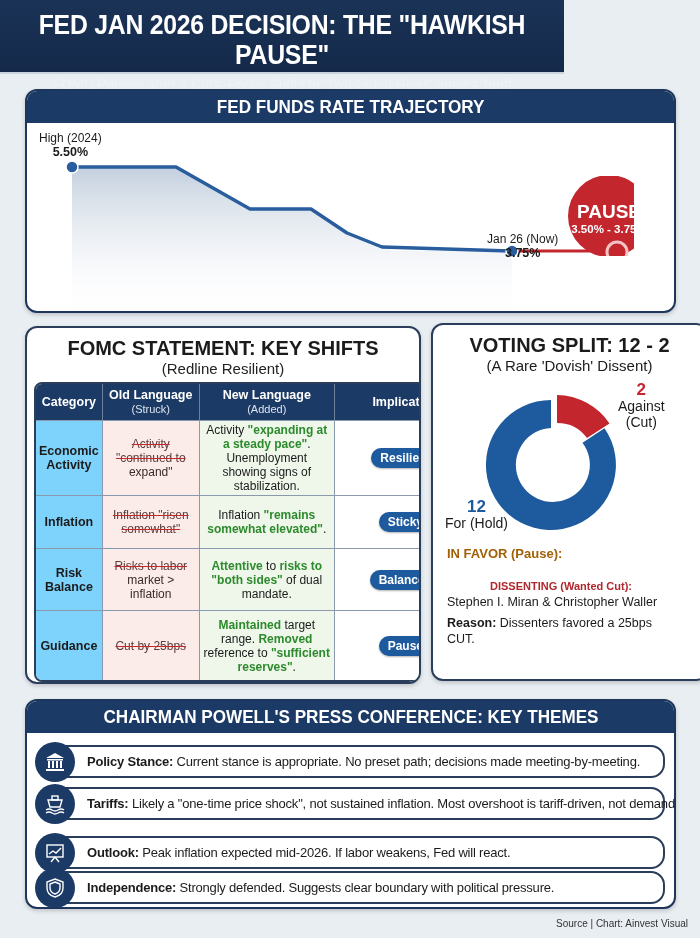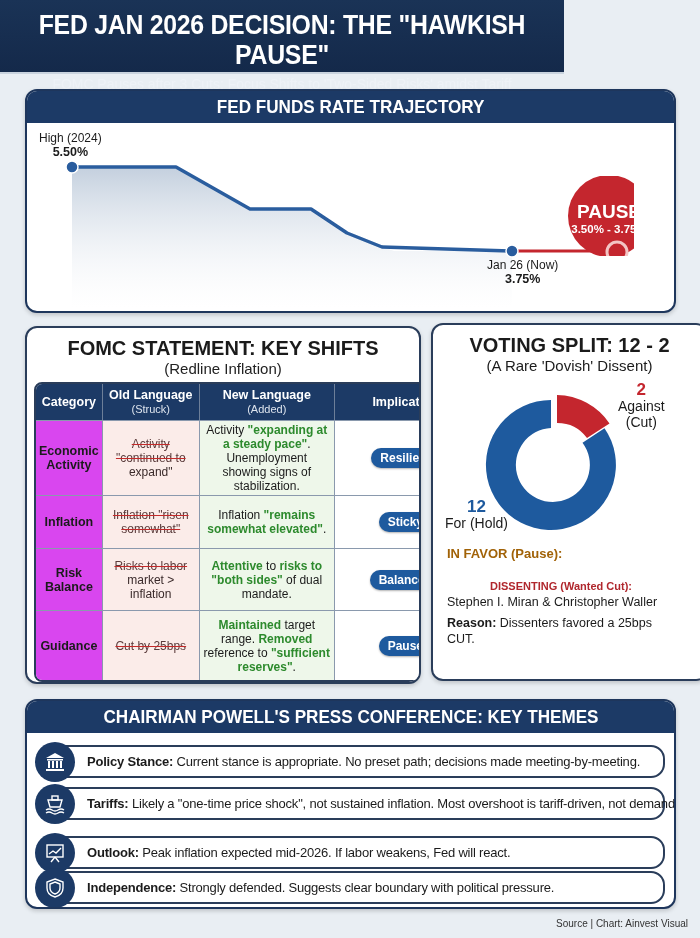--- a/index.html
+++ b/index.html
@@ -61,21 +61,21 @@
     height: 36px; border-right: 1px solid #6d7f99; vertical-align: middle;
     line-height: 14px;
   }
   table.redline th small { font-weight: normal; font-size: 11px; display: block; color: #dde4ee; }
   table.redline th:last-child { border-right: none; }
   table.redline td {
     text-align: center; vertical-align: middle; padding: 2px 3px;
     border-right: 1px solid #8a99ad; border-top: 1px solid #8a99ad;
   }
   table.redline td:last-child { border-right: none; }
-  td.cat { background: #d946ef; font-weight: bold; width: 63px; font-size: 12.5px; }
+  td.cat { background: #7dd3fc; font-weight: bold; width: 63px; font-size: 12.5px; }
   td.old { background: #fbece9; color: #3a2a2a; width: 97px; }
   td.new { background: #eef7ea; width: 135px; }
   td.imp { background: #fff; }
   .strike { text-decoration: line-through; text-decoration-color: #c42a2a; color: #5a3b3b; }
   .grn { color: #2d8a2d; font-weight: bold; }
   .pill {
     display: inline-block; background: #1e5a9e; color: #fff; font-weight: bold;
     font-size: 12px; border-radius: 12px; padding: 3px 9px; line-height: 14px;
     box-shadow: 0 1px 2px rgba(0,0,0,0.3);
   }
@@ -129,37 +129,37 @@
     <path d="M45,44 L149,44 L223,86 L284,86 L320,110 L367,128 L485,128 L485,185 L45,185 Z" fill="url(#areaG)"></path>
     <polyline points="45,44 149,44 223,86 284,86 320,110 355,124 485,128" fill="none" stroke="#2a5d9e" stroke-width="3.5" stroke-linejoin="round"></polyline>
     <line x1="485" y1="128" x2="585" y2="128" stroke="#c4262e" stroke-width="3"></line>
     <circle cx="45" cy="44" r="6" fill="#2a5d9e" stroke="#fff" stroke-width="1.5"></circle>
     <circle cx="485" cy="128" r="6" fill="#2a5d9e" stroke="#fff" stroke-width="1.5"></circle>
   </svg>
   <div class="t-label" style="left:12px; top:40px;">
     <div>High (2024)</div>
     <b>5.50%</b>
   </div>
-  <div class="t-label" style="left:460px; top:141px;margin-top:26px;">
+  <div class="t-label" style="left:460px; top:141px;">
     <div>Jan 26 (Now)</div>
     <b>3.75%</b>
   </div>
   <svg class="pause-circle" style="left:537px; top:85px;" width="100" height="100">
     <circle cx="45" cy="40" r="41" fill="#c4262e"></circle>
     <circle cx="53" cy="76" r="10" fill="#c4262e" stroke="#f3c4c4" stroke-width="3"></circle>
   </svg>
   <div style="position:absolute; left:537px; top:111px; width:90px; text-align:center; color:#fff;">
     <div style="font-weight:bold; font-size:19px; line-height:20px;">PAUSE</div>
     <div style="font-size:11.5px; line-height:14px; font-weight:bold;">3.50% - 3.75%</div>
   </div>
 </div>
 
 <div class="card" id="fomc">
   <div class="fomc-title">FOMC STATEMENT: KEY SHIFTS</div>
-  <div class="fomc-sub">(Redline Inflation)</div>
+  <div class="fomc-sub">(Redline Resilient)</div>
   <table class="redline">
     <thead>
       <tr>
         <th>Category</th>
         <th><span>Old Language</span><small>(Struck)</small></th>
         <th><span>New Language</span><small>(Added)</small></th>
         <th>Implication</th>
       </tr>
     </thead>
     <tbody>

